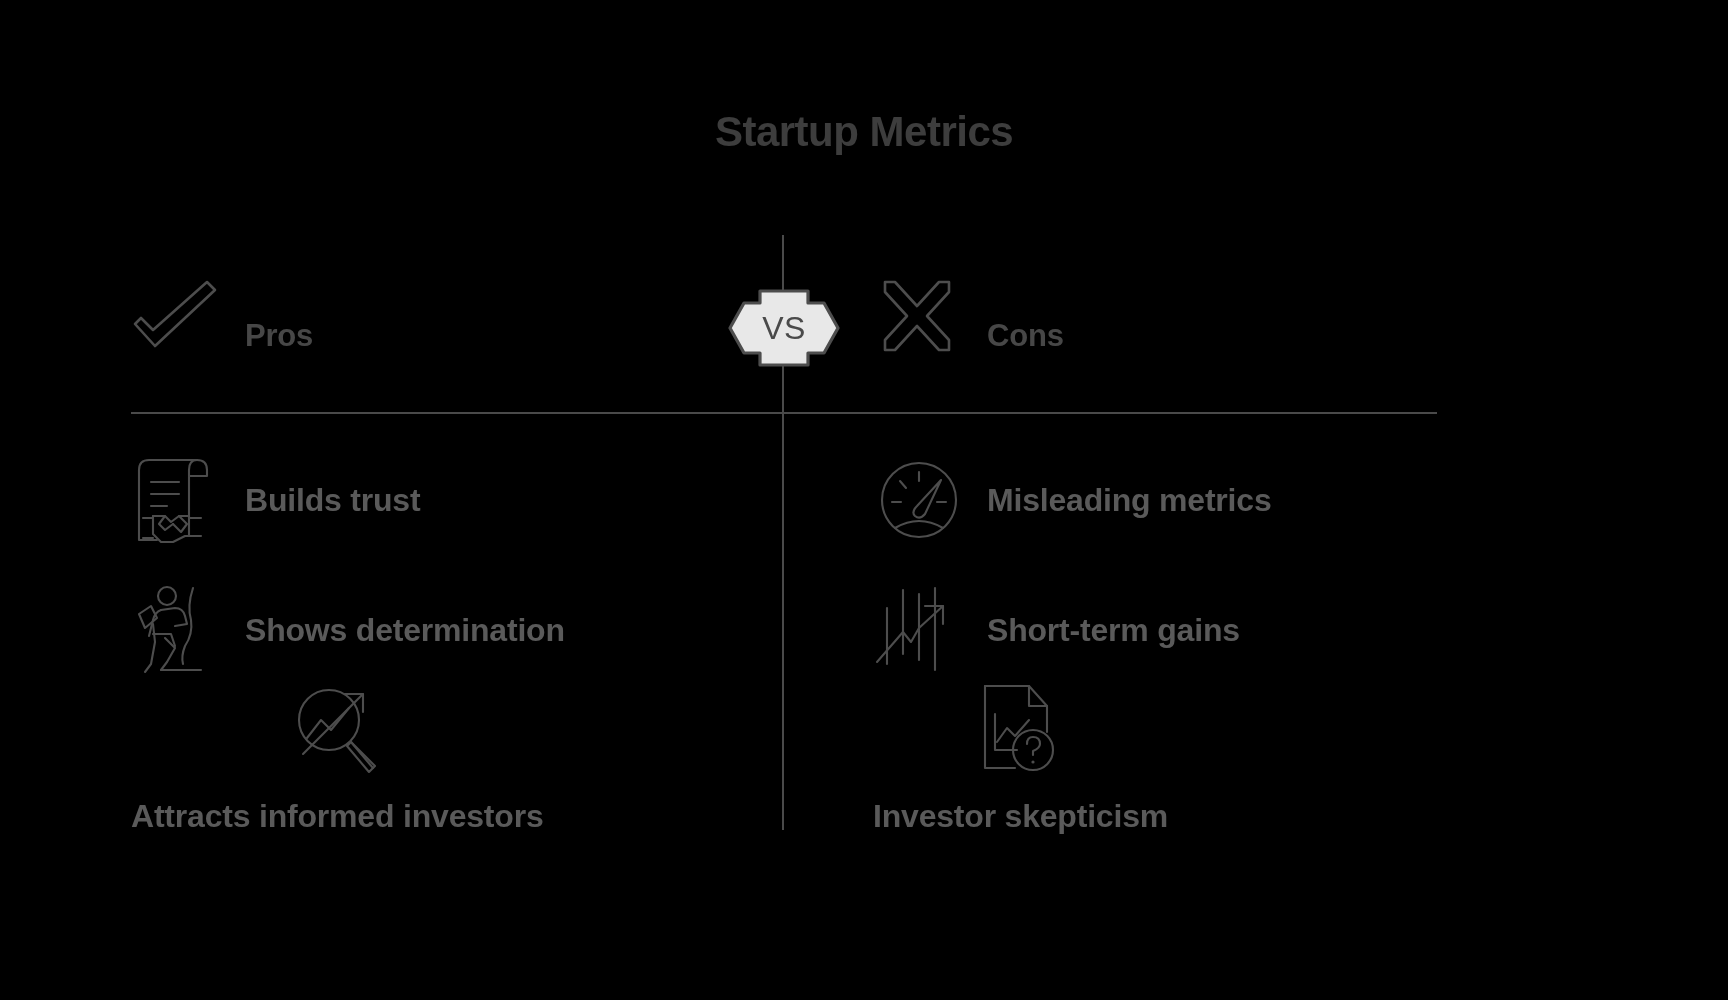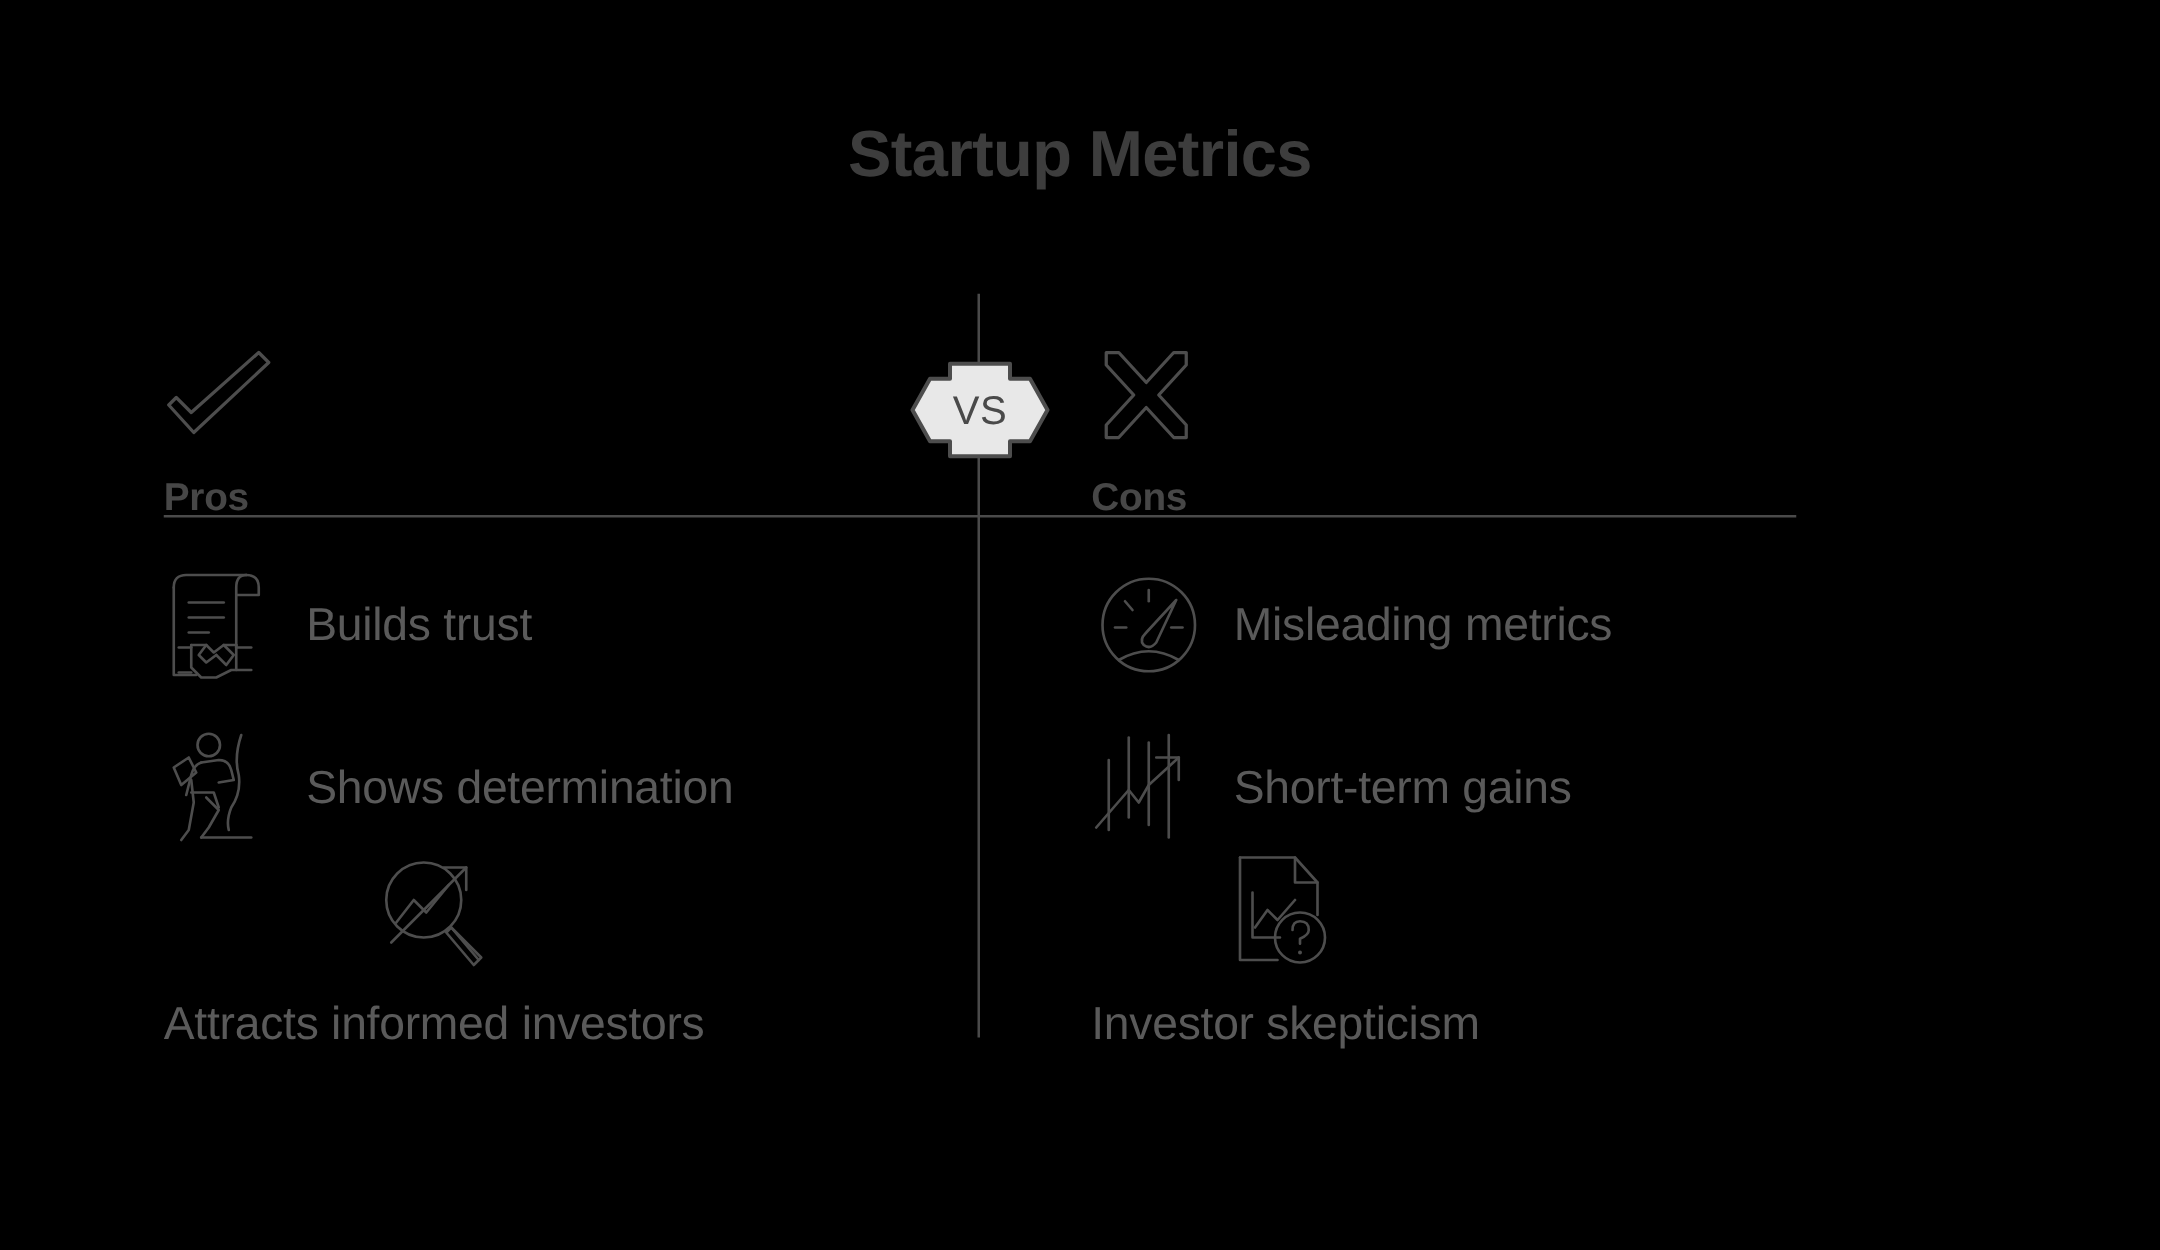--- a/index.html
+++ b/index.html
@@ -5,38 +5,38 @@
   * { margin:0; padding:0; box-sizing:border-box; }
   html,body { background:#000; }
   body {
     width:1728px; height:1000px;
     font-family:"Liberation Sans", sans-serif;
     overflow:hidden; position:relative;
   }
   #stage { position:absolute; inset:0; }
 
   .title {
-    position:absolute; left:0; top:94px; width:1728px;
+    position:absolute; left:0; top:108px; width:1728px;
     text-align:center;
-    font-size:52px; font-weight:bold;
+    font-size:42px; font-weight:bold;
     color:#3d3d3d; letter-spacing:-0.5px;
   }
 
   
   .h-divider {
     position:absolute; left:131px; top:412px;
     width:1306px; height:2px; background:#4a4a4a;
   }
   .v-divider {
     position:absolute; left:782px; top:235px;
     width:2px; height:595px; background:#4a4a4a;
   }
 
   
-  .hdr { position:absolute; display:flex; align-items:flex-start; gap:26px;flex-direction:column; }
+  .hdr { position:absolute; display:flex; align-items:flex-end; gap:26px; }
   .hdr-pros { left:131px; top:278px; }
   .hdr-cons { left:873px; top:278px; }
   .hdr-label {
     font-size:31px; font-weight:bold; color:#474747;
     letter-spacing:-0.2px; white-space:nowrap;
   }
   .hdr-icon { width:88px; height:76px; flex:0 0 auto; }
 
   
   .vs-badge {
@@ -53,22 +53,22 @@
   
   .row {
     position:absolute; display:flex; align-items:center; gap:22px;
     height:104px;
   }
   .row-left  { left:131px; }
   .row-right { left:873px; }
   .r1 { top:448px; } .r2 { top:578px; } .r3 { top:676px;flex-direction:column; }
   .row-icon { width:92px; height:100px; flex:0 0 auto; }
   .row-label {
-    font-size:37px; color:#5a5a5a; letter-spacing:-0.2px;
-    white-space:nowrap; font-weight:normal;
+    font-size:32px; color:#5a5a5a; letter-spacing:-0.2px;
+    white-space:nowrap; font-weight:bold;
   }
 
   svg { display:block; overflow:visible; }
   .st { fill:none; stroke:#4d4d4d; stroke-width:2.1;
         stroke-linecap:round; stroke-linejoin:round; }
   .st-thick { fill:none; stroke:#4d4d4d; stroke-width:2.6;
         stroke-linecap:round; stroke-linejoin:round; }
 </style>
 </head>
 <body>

